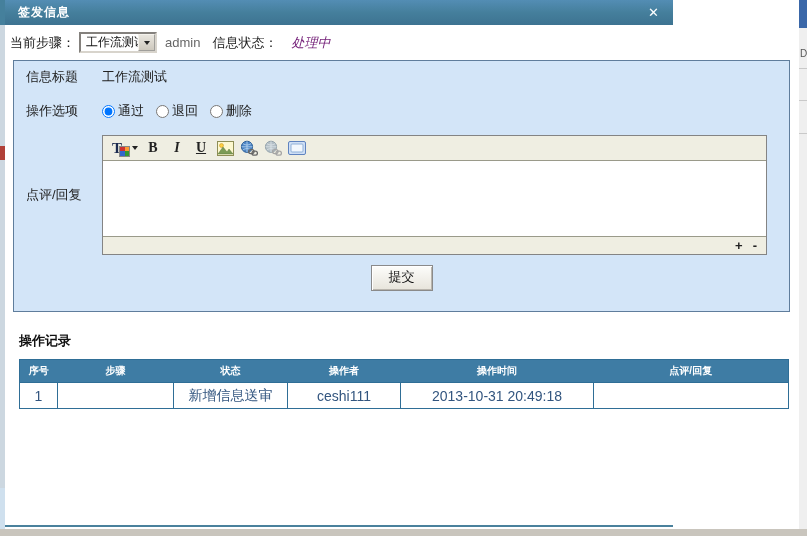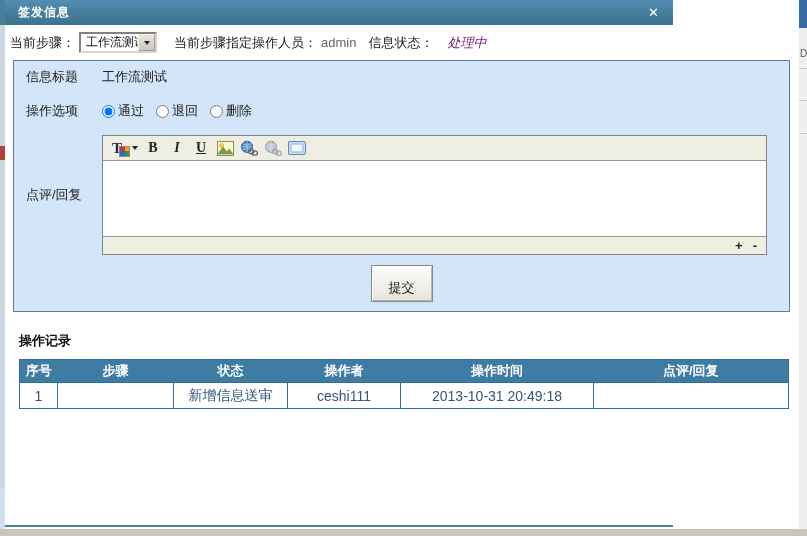--- a/index.html
+++ b/index.html
@@ -63,26 +63,26 @@
   .tb-i { font-family:"Liberation Serif","DejaVu Serif",serif; font-style:italic; font-weight:bold; font-size:14px; color:#222; }
   .tb-u { font-family:"Liberation Serif","DejaVu Serif",serif; font-weight:bold; font-size:14px; text-decoration:underline; color:#222; }
   .ed-content { height:75px; background:#fff; font-size:13px; padding:3px; outline:none; }
   .ed-footer { height:18px; background:#efeee2; border-top:1px solid #9a9a8a; display:flex; align-items:center; justify-content:flex-end; padding-right:9px; }
   .ed-footer span { font-weight:bold; font-size:13px; color:#222; line-height:1; cursor:pointer; margin-left:10px; }
 
   
   .submit-row { display:flex; justify-content:center; margin-top:10px; }
   .btn-submit { font-size:13px; color:#111; background:linear-gradient(#fdfdfb,#e7e4db);
                 border:1px solid #8a8a8a; box-shadow:inset 1px 1px 0 #fff, inset -1px -1px 0 #b9b5ad;
-                padding:13px 17px 4px; cursor:pointer; font-family:inherit; }
+                padding:2px 17px 4px; cursor:pointer; font-family:inherit; }
 
   
   .records-heading { margin:20px 0 9px 14px; font-size:13px; font-weight:bold; color:#111; }
   table.records { border-collapse:collapse; margin-left:14px; width:769px; table-layout:fixed; }
-  table.records th { background:#3e7ca4; color:#fff; font-size:13px; font-weight:bold; height:23px; text-align:center; border:none; }
+  table.records th { background:#3e7ca4; color:#fff; font-size:10px; font-weight:bold; height:23px; text-align:center; border:none; }
   table.records td { border:1px solid #2f6e96; background:#fff; color:#32557f; font-size:14px; height:26px; text-align:center; }
   table.records { border:1px solid #2f6e96; }
 
   svg { display:block; }
 </style>
 </head>
 <body>
 
 <div class="stage">
 
@@ -108,21 +108,20 @@
     </div>
 
     <div class="steprow">
       <span>当前步骤：</span>
       <span class="sel">
         <span class="sel-txt">工作流测试</span>
         <span class="sel-btn">
           <span class="arrow-down"></span>
         </span>
       </span>
-      <span class="op-label">当前步骤指定操作人员：</span>
       <span class="op-value">admin</span>
       <span class="st-label">信息状态：</span>
       <span class="st-value">处理中</span>
     </div>
 
     <div class="panel">
 
       <div class="form-row r1">
         <span class="form-label">信息标题</span>
         <span>工作流测试</span>

